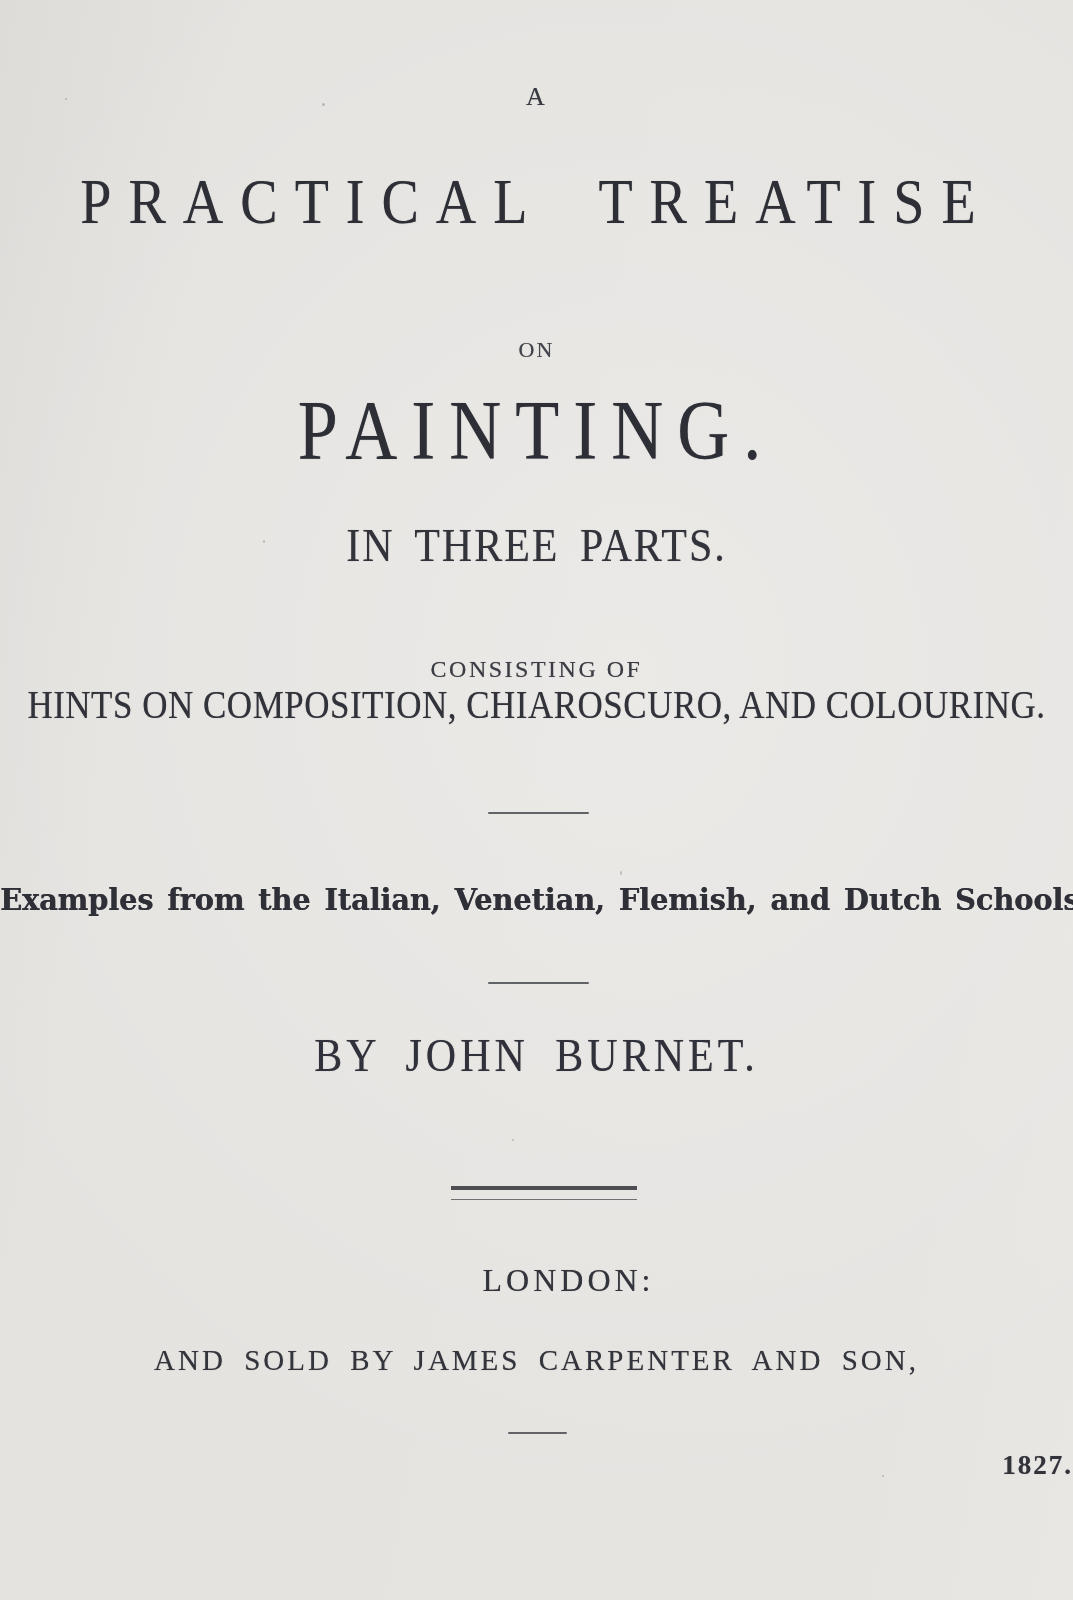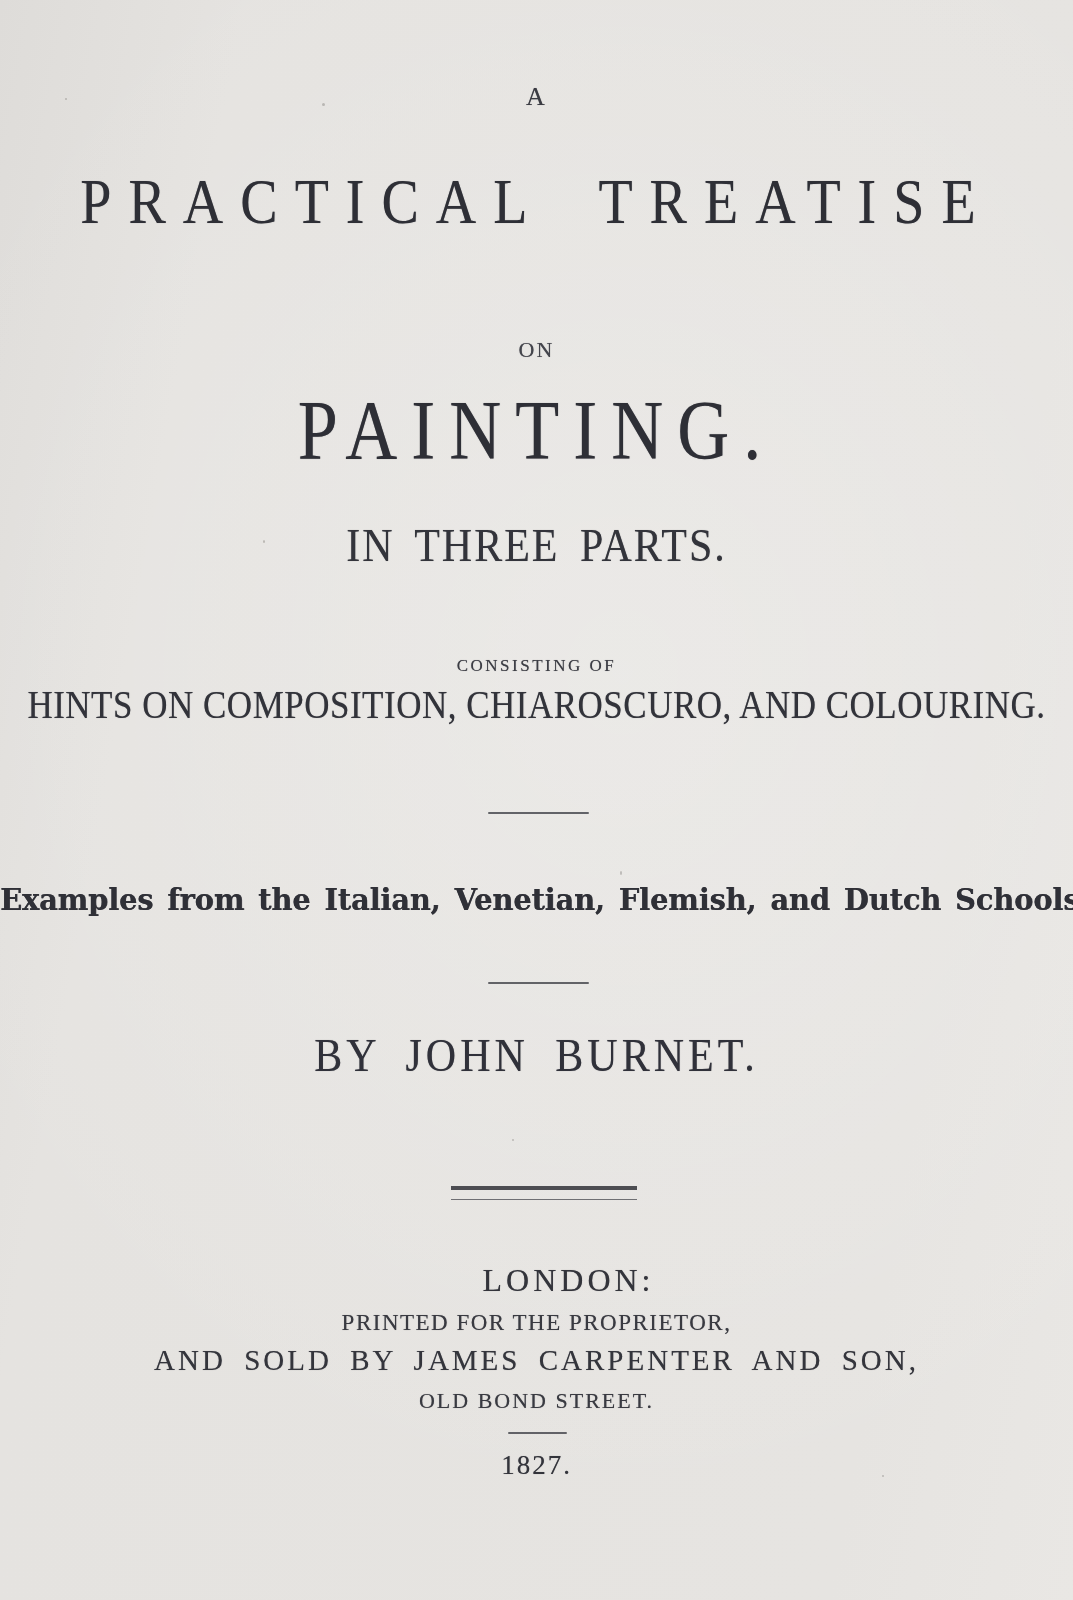--- a/index.html
+++ b/index.html
@@ -24,36 +24,36 @@
     text-shadow: 0 0 0.7px rgba(44,45,52,0.55);
   }
   .t-article   { top: 82px;  font-size: 26px; letter-spacing: 2px; color: #3a3b42; }
   .t-title1    { top: 170px; font-size: 56px; letter-spacing: 17px; word-spacing: 26px;
                  transform: scaleY(1.12); color: #2e2f36; }
   .t-on        { top: 322px; font-size: 22px; letter-spacing: 2px; color: #44454c; margin-top: 15px; }
   .t-title2    { top: 390px; font-size: 72px; letter-spacing: 14px;
                  transform: scaleY(1.18); color: #2e2f36; }
   .t-parts     { top: 522px; font-size: 42px; letter-spacing: 2px; word-spacing: 8px;
                  transform: scaleY(1.10); color: #33343b; }
-  .t-consist   { top: 656px; font-size: 17px; letter-spacing: 2.5px; color: #3c3d44; }
+  .t-consist   { top: 656px; font-size: 24px; letter-spacing: 2.5px; color: #3c3d44; }
   .t-hints     { top: 686px; font-size: 35px; letter-spacing: 0.5px;
                  transform: scaleY(1.12); color: #32333a; }
   .t-illus     { top: 842px; font-size: 21px; letter-spacing: 2px; color: #3a3b42; }
   .t-examples  { top: 882px; font-size: 29px; letter-spacing: -0.2px; word-spacing: 4px;
                  font-family: "DejaVu Serif", serif; font-weight: bold;
                  transform: scaleY(1.05); color: #2f3037;
                  text-shadow: 0.4px 0 0 rgba(47,48,55,0.8); }
   .t-author    { top: 1032px; font-size: 42px; letter-spacing: 4px; word-spacing: 12px;
                  transform: scaleY(1.08); color: #30313a; }
   .t-city      { top: 1262px; font-size: 32px; letter-spacing: 4px; color: #33343b; margin-left: 32px; }
   .t-printer   { top: 1310px; font-size: 23px; letter-spacing: 1.5px; color: #393a41; }
   .t-seller    { top: 1344px; font-size: 29px; letter-spacing: 3px; word-spacing: 8px;
                  transform: scaleY(1.05); color: #34353c; }
   .t-street    { top: 1388px; font-size: 22px; letter-spacing: 2px; color: #393a41; }
-  .t-year      { top: 1450px; font-size: 27px; letter-spacing: 2px; font-weight: 400; color: #33343b; }
+  .t-year      { top: 1450px; font-size: 27px; letter-spacing: 2px; font-weight: 700; color: #33343b; text-align: right; }
 
   .rule {
     position: absolute;
     background: #4a4b51;
     height: 2px;
     opacity: 0.85;
     border-radius: 1px;
   }
   .rule-1     { top: 812px;  left: 488px; width: 101px; height: 2px; }
   .rule-2     { top: 982px;  left: 488px; width: 101px; height: 2px; }
@@ -89,23 +89,21 @@
 
   <div class="line t-examples">Examples from the Italian, Venetian, Flemish, and Dutch Schools.</div>
 
   <div class="rule rule-2"></div>
 
   <div class="line t-author">BY JOHN BURNET.</div>
 
   <div class="rule-scotch"></div>
 
   <div class="line t-city">LONDON:</div>
-  <div class="line t-printer">PRINTED FOR THE PROPRIETOR,</div>
   <div class="line t-seller">AND SOLD BY JAMES CARPENTER AND SON,</div>
-  <div class="line t-street">OLD BOND STREET.</div>
 
   <div class="rule rule-short"></div>
 
   <div class="line t-year">1827.</div>
 
   <div class="speck" style="top:103px; left:322px; width:3px; height:3px;"></div>
   <div class="speck" style="top:98px;  left:65px;  width:2px; height:2px;"></div>
   <div class="speck" style="top:540px; left:263px; width:2px; height:3px;"></div>
   <div class="speck" style="top:871px; left:620px; width:2px; height:4px;"></div>
   <div class="speck" style="top:1139px;left:512px; width:2px; height:2px;"></div>

